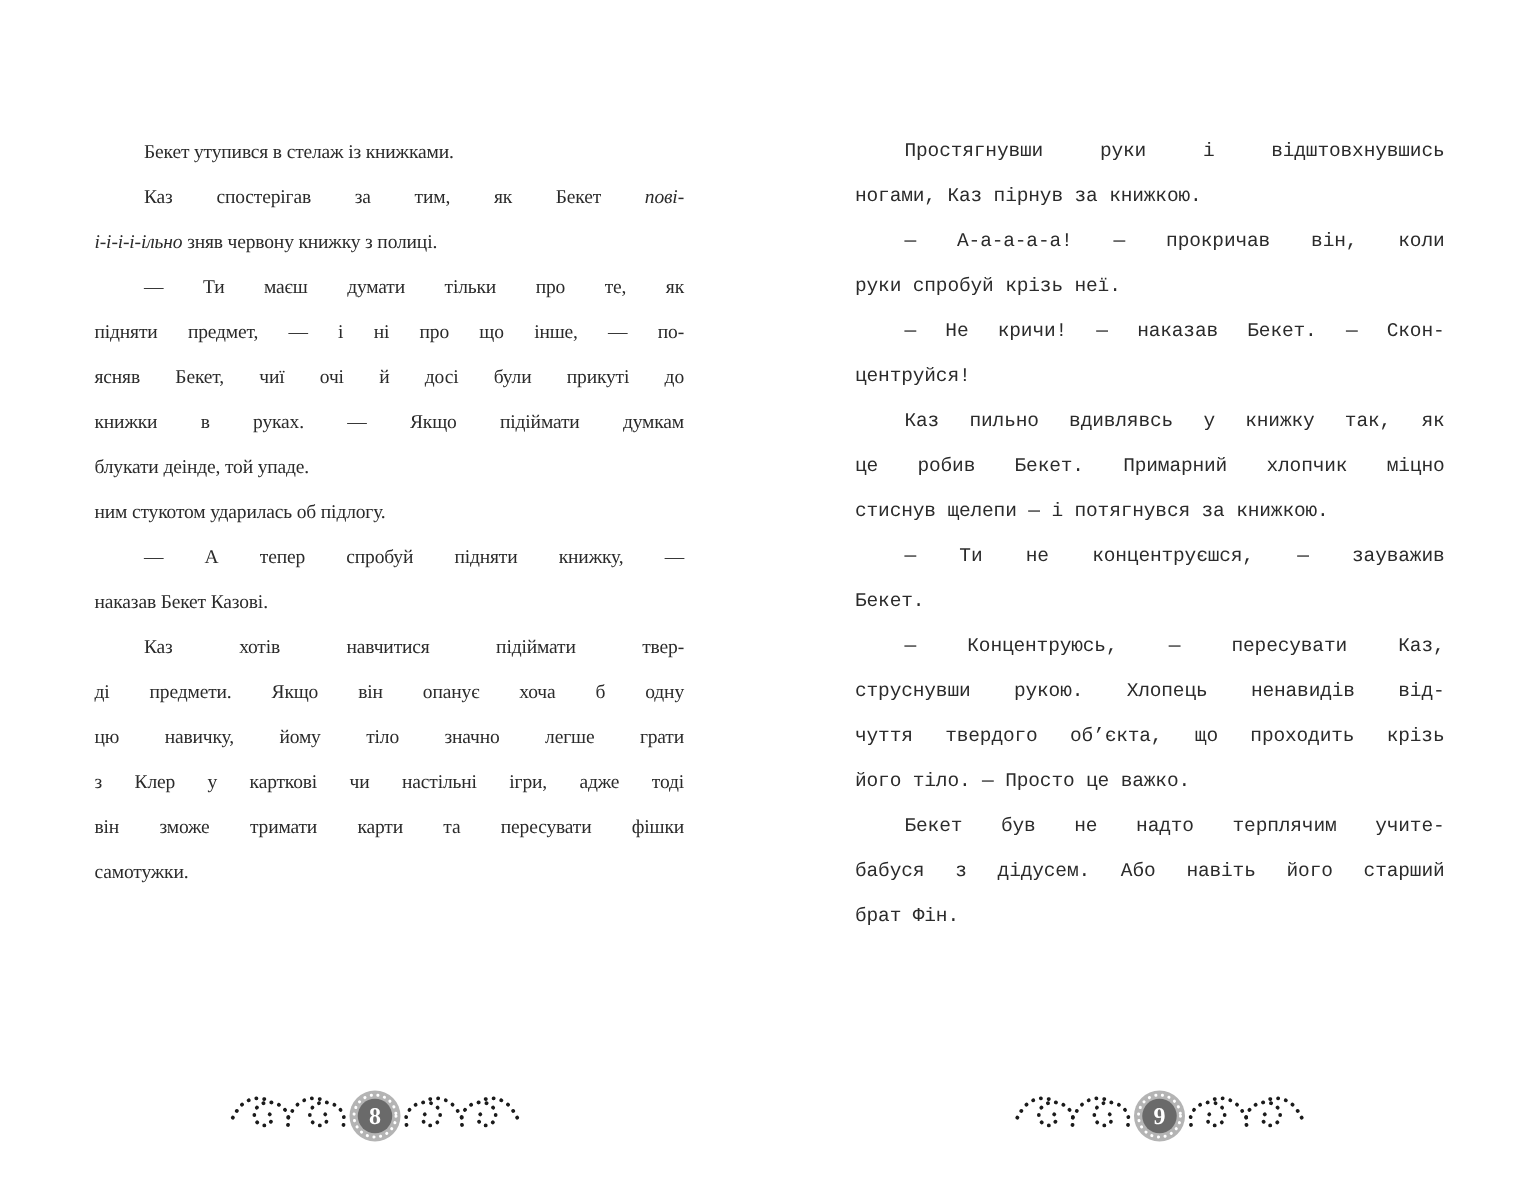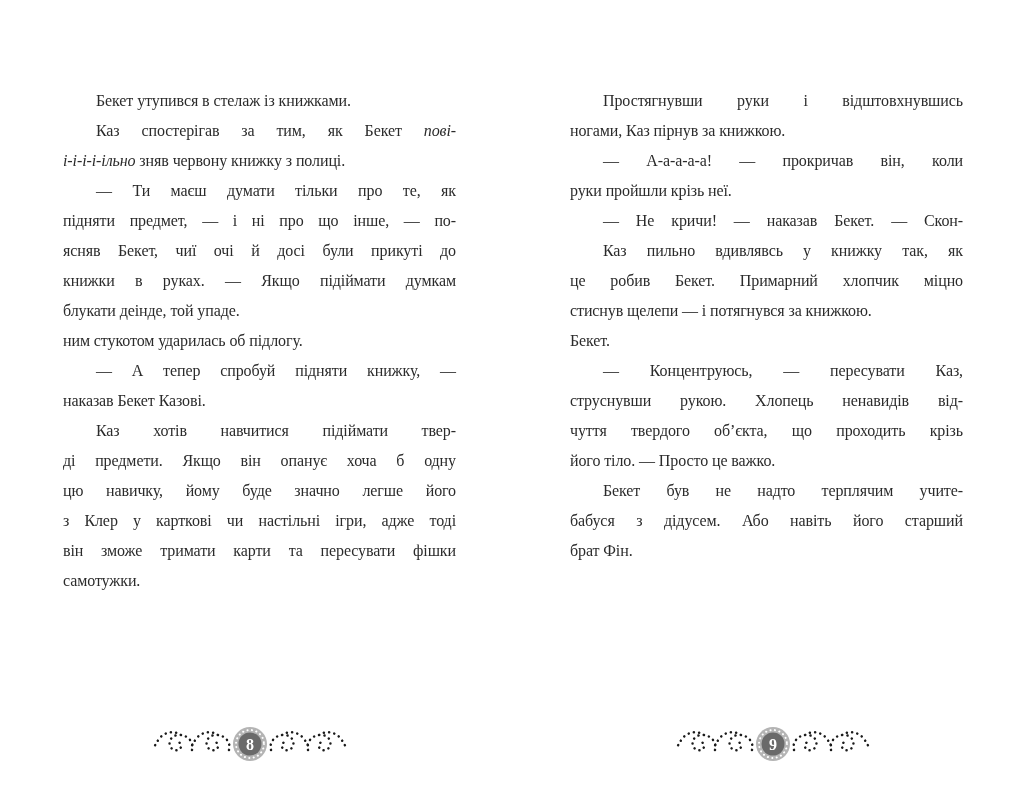--- a/index.html
+++ b/index.html
@@ -8,26 +8,26 @@
     background: #ffffff;
     position: relative;
     overflow: hidden;
     font-family: "Liberation Serif", "DejaVu Serif", serif;
   }
   .spread { position: absolute; inset: 0; }
   .text-block {
     position: absolute;
     top: 86px;
     width: 393px;
-    font-size: 16px;
+    font-size: 13px;
     line-height: 30px;
     letter-spacing: -0.1px;
   }
   .text-block.left  { left: 63px;  }
-  .text-block.right { left: 570px; }
+  .text-block.right { left: 570px; font-family: Liberation Mono, monospace; }
   .para { margin: 0; }
   .line {
     text-align: justify;
     text-align-last: justify;
   }
   .line.first { text-indent: 33px; }
   .line.last  { text-align-last: left; }
   .line i { }
   .ornament {
     position: absolute;
@@ -66,44 +66,46 @@
       <div class="para">
         <div class="line last"><span>ним стукотом ударилась об підлогу.</span></div>
       </div>
       <div class="para">
         <div class="line first"><span>— А тепер спробуй підняти книжку, —</span></div>
         <div class="line last"><span>наказав Бекет Казові.</span></div>
       </div>
       <div class="para">
         <div class="line first"><span>Каз хотів навчитися підіймати твер-</span></div>
         <div class="line"><span>ді предмети. Якщо він опанує хоча б одну</span></div>
-        <div class="line"><span>цю навичку, йому буде значно легше його</span></div>
+        <div class="line"><span>цю навичку, йому тіло значно легше грати</span></div>
         <div class="line"><span>з Клер у карткові чи настільні ігри, адже тоді</span></div>
         <div class="line"><span>він зможе тримати карти та пересувати фішки</span></div>
         <div class="line last"><span>самотужки.</span></div>
       </div>
     </div>
   <div class="text-block right">
       <div class="para">
         <div class="line first"><span>Простягнувши руки і відштовхнувшись</span></div>
         <div class="line last"><span>ногами, Каз пірнув за книжкою.</span></div>
       </div>
       <div class="para">
         <div class="line first"><span>— А-а-а-а-а! — прокричав він, коли</span></div>
-        <div class="line last"><span>руки пройшли крізь неї.</span></div>
+        <div class="line last"><span>руки спробуй крізь неї.</span></div>
       </div>
       <div class="para">
         <div class="line first"><span>— Не кричи! — наказав Бекет. — Скон-</span></div>
+        <div class="line last"><span>центруйся!</span></div>
       </div>
       <div class="para">
         <div class="line first"><span>Каз пильно вдивлявсь у книжку так, як</span></div>
         <div class="line"><span>це робив Бекет. Примарний хлопчик міцно</span></div>
         <div class="line last"><span>стиснув щелепи — і потягнувся за книжкою.</span></div>
       </div>
       <div class="para">
+        <div class="line first"><span>— Ти не концентруєшся, — зауважив</span></div>
         <div class="line last"><span>Бекет.</span></div>
       </div>
       <div class="para">
         <div class="line first"><span>— Концентруюсь, — пересувати Каз,</span></div>
         <div class="line"><span>струснувши рукою. Хлопець ненавидів від-</span></div>
         <div class="line"><span>чуття твердого об’єкта, що проходить крізь</span></div>
         <div class="line last"><span>його тіло. — Просто це важко.</span></div>
       </div>
       <div class="para">
         <div class="line first"><span>Бекет був не надто терплячим учите-</span></div>

